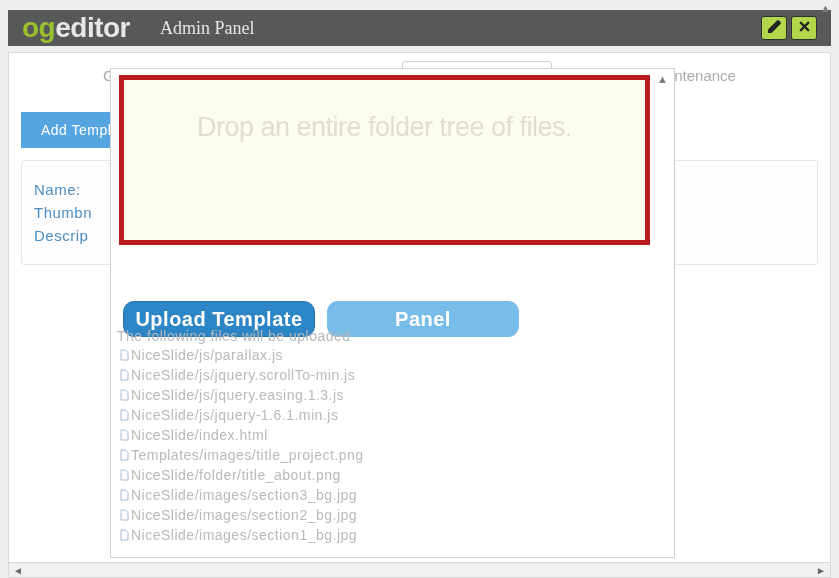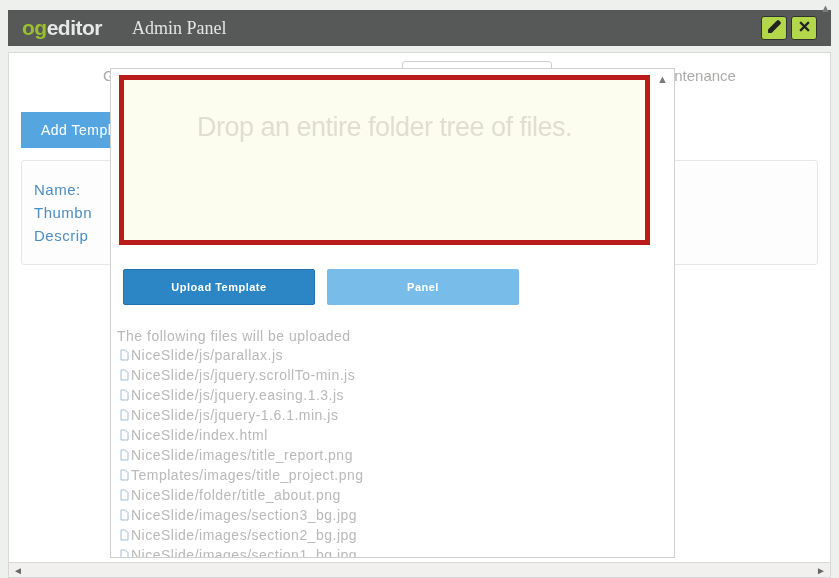--- a/index.html
+++ b/index.html
@@ -20,21 +20,21 @@
     }
     .header {
       position: absolute;
       top: 10px; left: 8px; right: 8px;
       height: 36px;
       background: #575958;
       display: flex;
       align-items: center;
       padding: 0 14px;
     }
-    .logo { font-size: 21px; font-weight: bold; font-family: Verdana, sans-serif; letter-spacing: -0.5px;}
+    .logo { font-size: 28px; font-weight: bold; font-family: Verdana, sans-serif; letter-spacing: -0.5px;}
     .logo .og { color: #9bbf2e; }
     .logo .editor { color: #e7e7e7; }
     .admin-panel { color: #e5e5e5; font-size: 18px; margin-left: 30px; font-family: Georgia, serif;}
     .header-spacer { flex: 1; }
     .header-icons { display: flex; gap: 4px; }
     .hicon {
       width: 26px; height: 24px;
       background: #b3d64b;
       border: 1px solid #2f3330;
       border-radius: 3px;
@@ -107,25 +107,26 @@
       letter-spacing: -0.5px;
     }
     .modal-buttons {
       position: absolute;
       top: 200px; left: 12px;
       display: flex; gap: 12px;
     }
     .btn {
       border: none;
       color: #fff;
-      font-size: 11px;
+      font-size: 20px;
       font-weight: bold;
       letter-spacing: 0.5px;
       height: 36px;
-      border-radius: 2px;
+      border-radius: 11px;
+      margin-top: 32px;
     }
     .btn-primary { background: #2c85c5; width: 192px; border:1px solid #2473ae;}
     .btn-secondary { background: #78bce9; width: 192px; color:#fff; font-weight:bold;}
     .files-area {
       position: absolute;
       top: 255px; left: 4px; right: 22px; bottom: 0;
       font-size: 14px;
       color: #b9b9b9;
       letter-spacing: 0.5px;
     }
@@ -246,29 +247,20 @@
           </span>
           <span>NiceSlide/index.html</span>
         </div>
         <div class="file-row">
           <span class="file-icon">
             <svg viewBox="0 0 24 24">
               <path fill="#fff" stroke="#8aa8c8" stroke-width="1.5" d="M6 2h9l5 5v15H6z"></path>
               <path fill="#cfe1f1" d="M15 2v5h5"></path>
             </svg>
           </span>
-          <span>NiceSlide/images/title_report.png</span>
-        </div>
-        <div class="file-row">
-          <span class="file-icon">
-            <svg viewBox="0 0 24 24">
-              <path fill="#fff" stroke="#8aa8c8" stroke-width="1.5" d="M6 2h9l5 5v15H6z"></path>
-              <path fill="#cfe1f1" d="M15 2v5h5"></path>
-            </svg>
-          </span>
           <span>Templates/images/title_project.png</span>
         </div>
         <div class="file-row">
           <span class="file-icon">
             <svg viewBox="0 0 24 24">
               <path fill="#fff" stroke="#8aa8c8" stroke-width="1.5" d="M6 2h9l5 5v15H6z"></path>
               <path fill="#cfe1f1" d="M15 2v5h5"></path>
             </svg>
           </span>
           <span>NiceSlide/folder/title_about.png</span>

